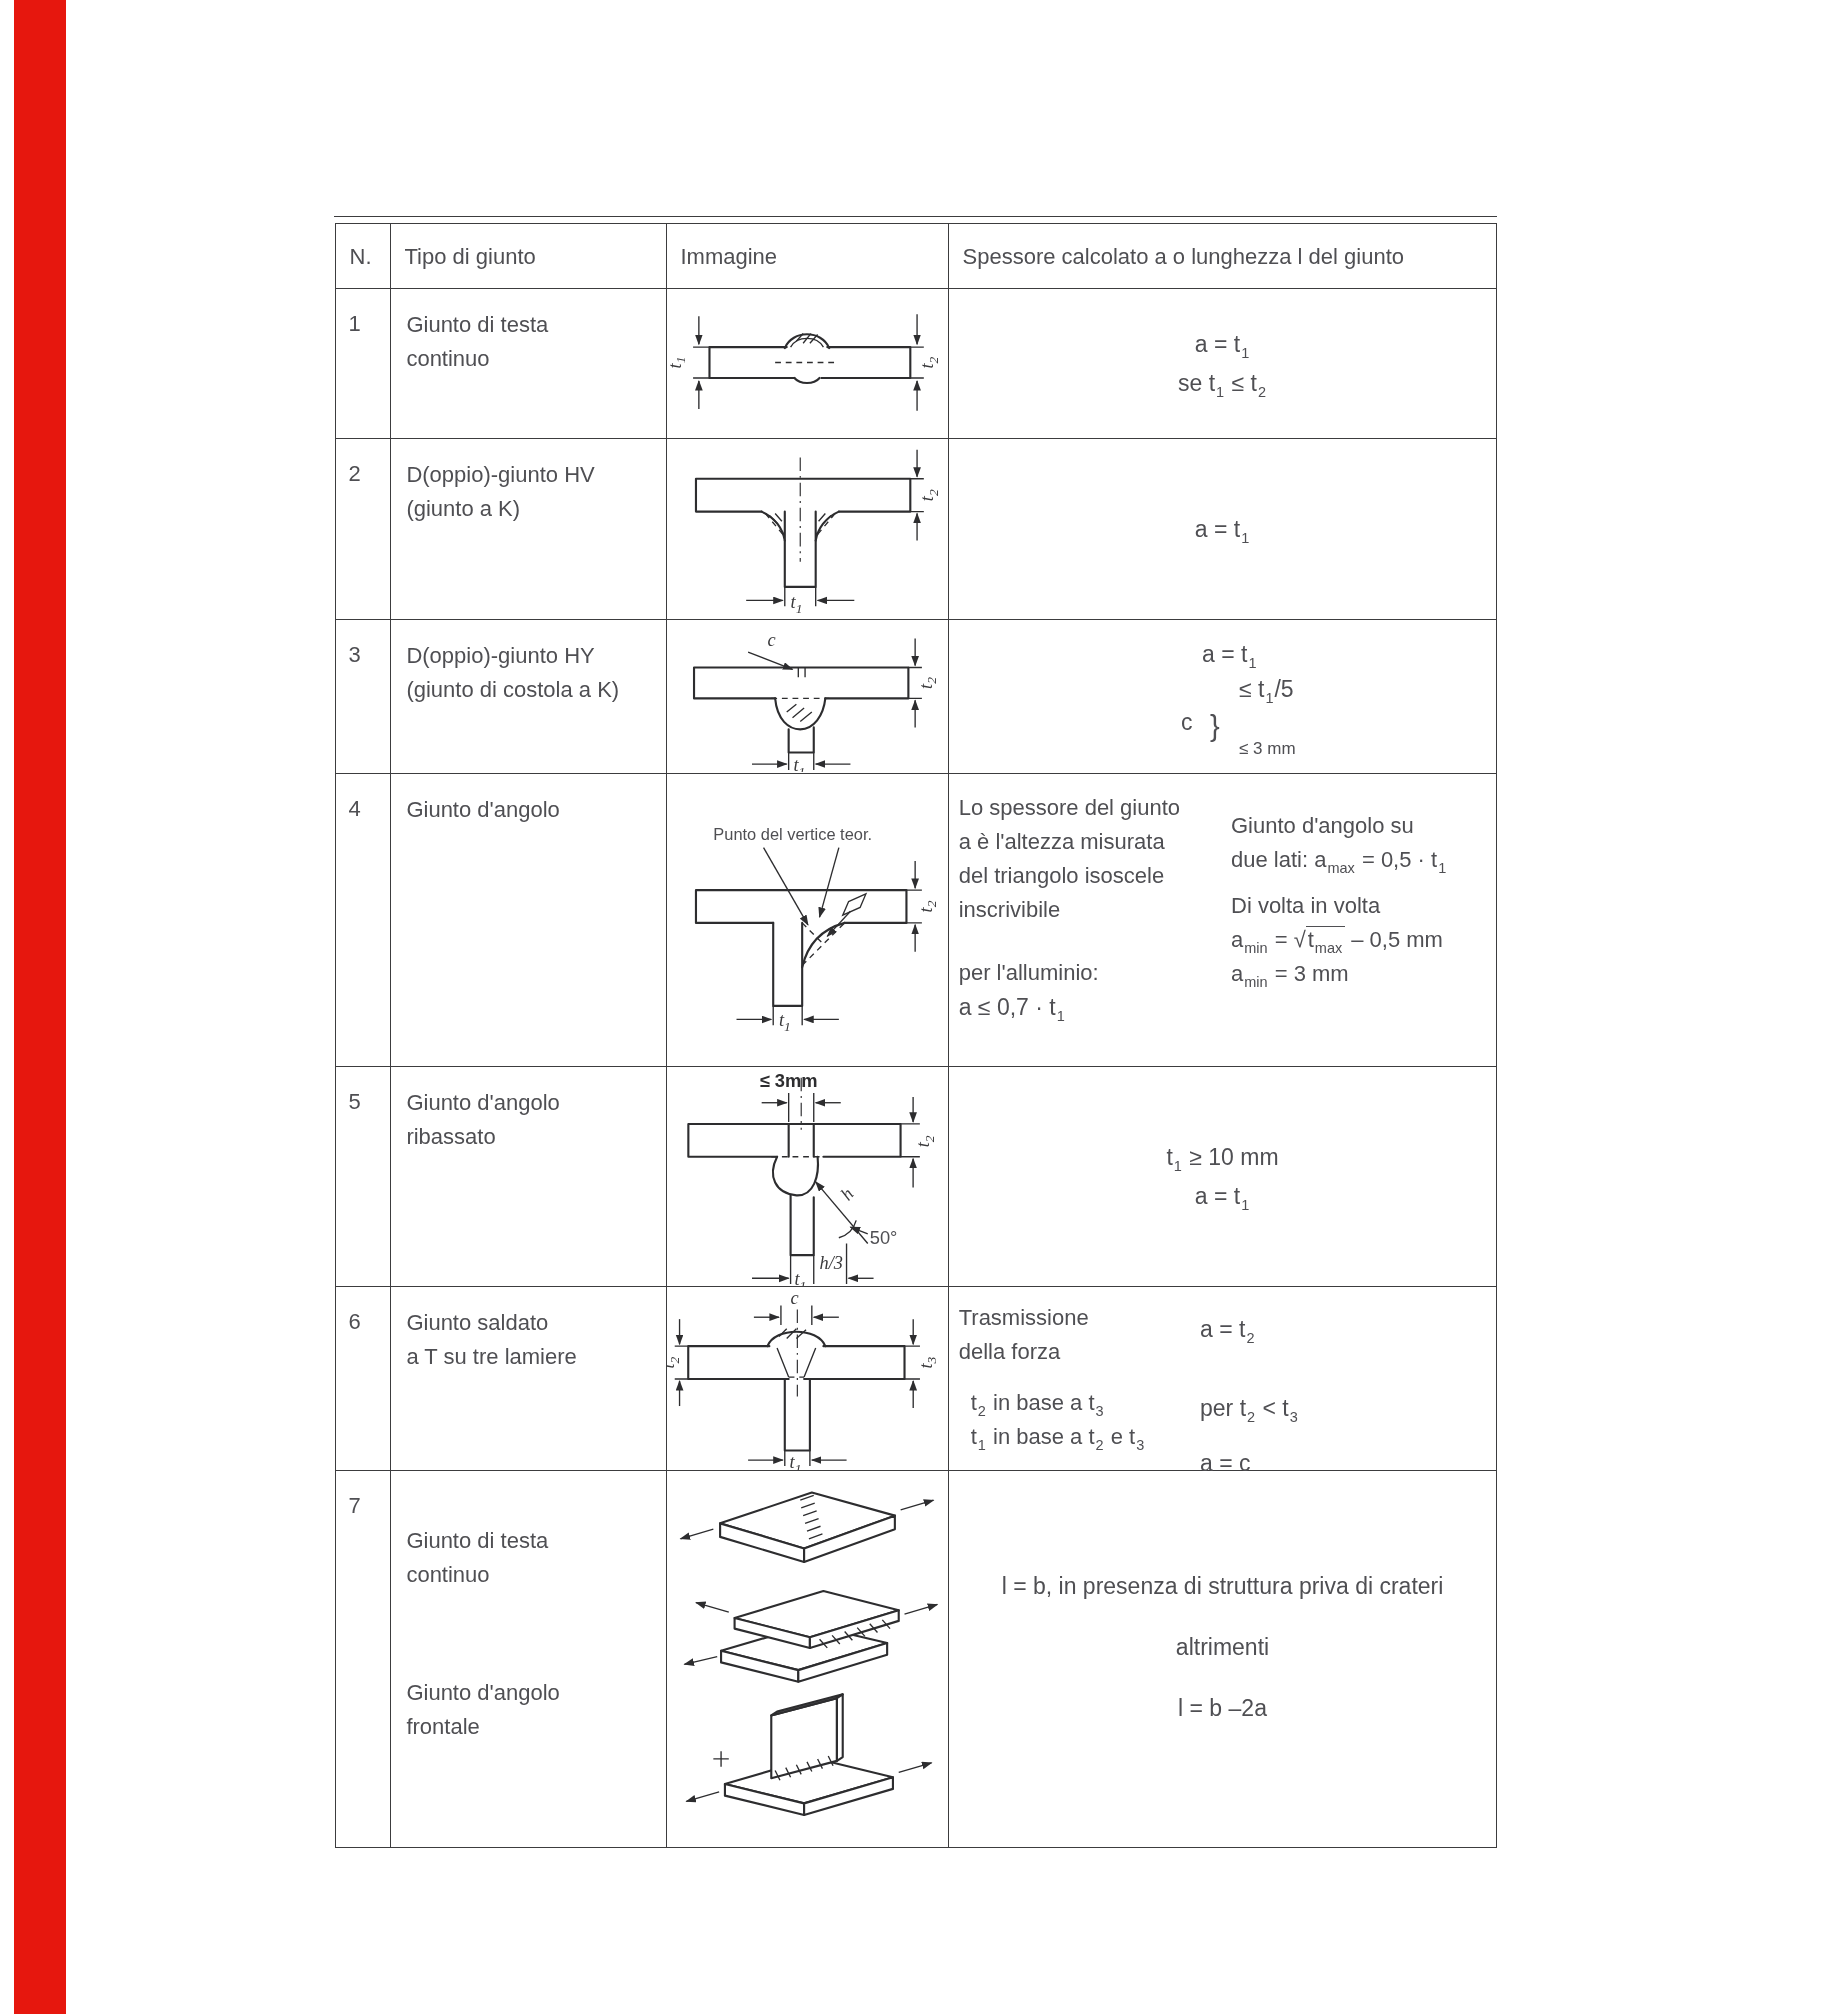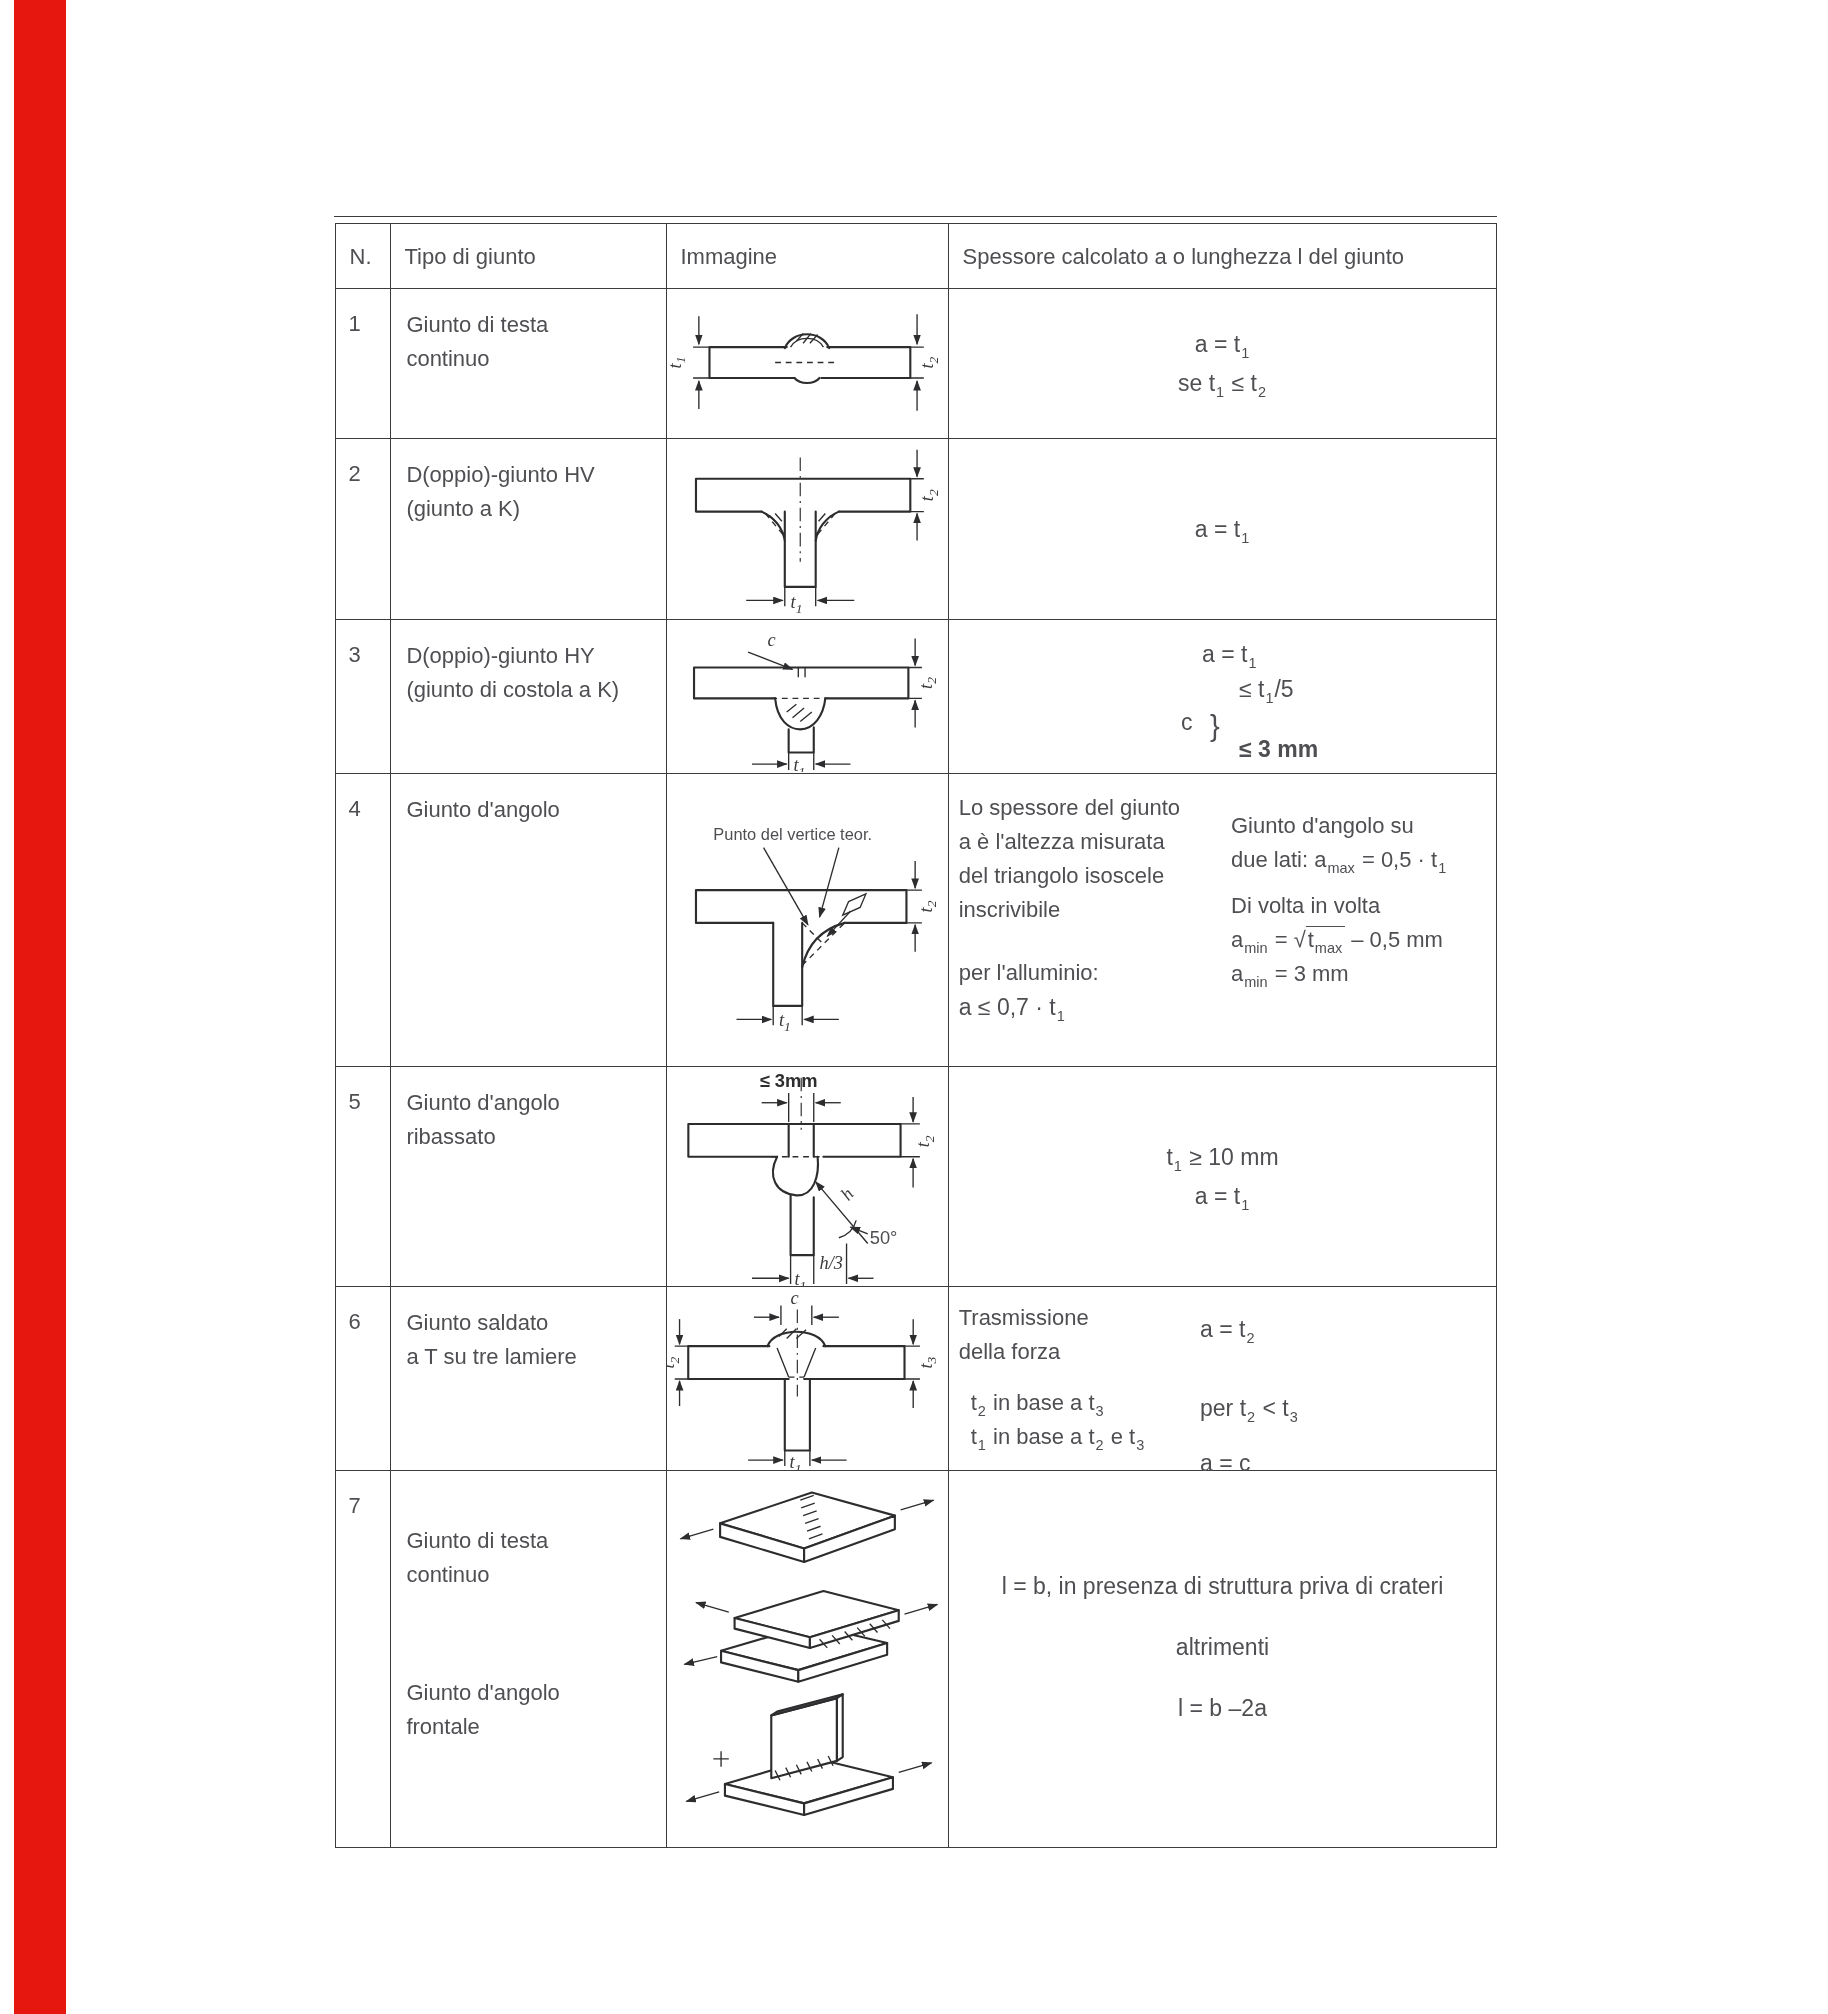--- a/index.html
+++ b/index.html
@@ -39,21 +39,21 @@
   .sp-center { display:flex; flex-direction:column; align-items:center; justify-content:center; gap:4.8px; }
   .formula { font-size:23px; white-space:pre-line; }
   sub { font-size:14.5px; line-height:0; position:relative; top:5.8px; vertical-align:baseline; margin:0 1px; }
   .ovl { border-top:1.9px solid #4f4f53; padding:0 1.9px; }
 
   
   .r3-a  { position:absolute; left:253px; top:17.4px;  font-size:23px; }
   .r3-c1 { position:absolute; left:290px; top:52px;  font-size:23px; }
   .r3-c  { position:absolute; left:232px; top:85px;  font-size:23px; }
   .r3-br { position:absolute; left:261px; top:89px;  font-size:29px; }
-  .r3-c2 { position:absolute; left:290px; top:112px; font-size:23px;font-weight:bold; }
+  .r3-c2 { position:absolute; left:290px; top:112px; font-size:17px; }
 
   
   .col-l { position:absolute; left:9.7px;  top:0; width:268px; }
   .col-r { position:absolute; left:282px; top:0; width:263px; }
   .blk { white-space:pre-line; }
 
   
   .r7 { display:flex; flex-direction:column; align-items:center; padding-top:98px; gap:27px; }
 
   

